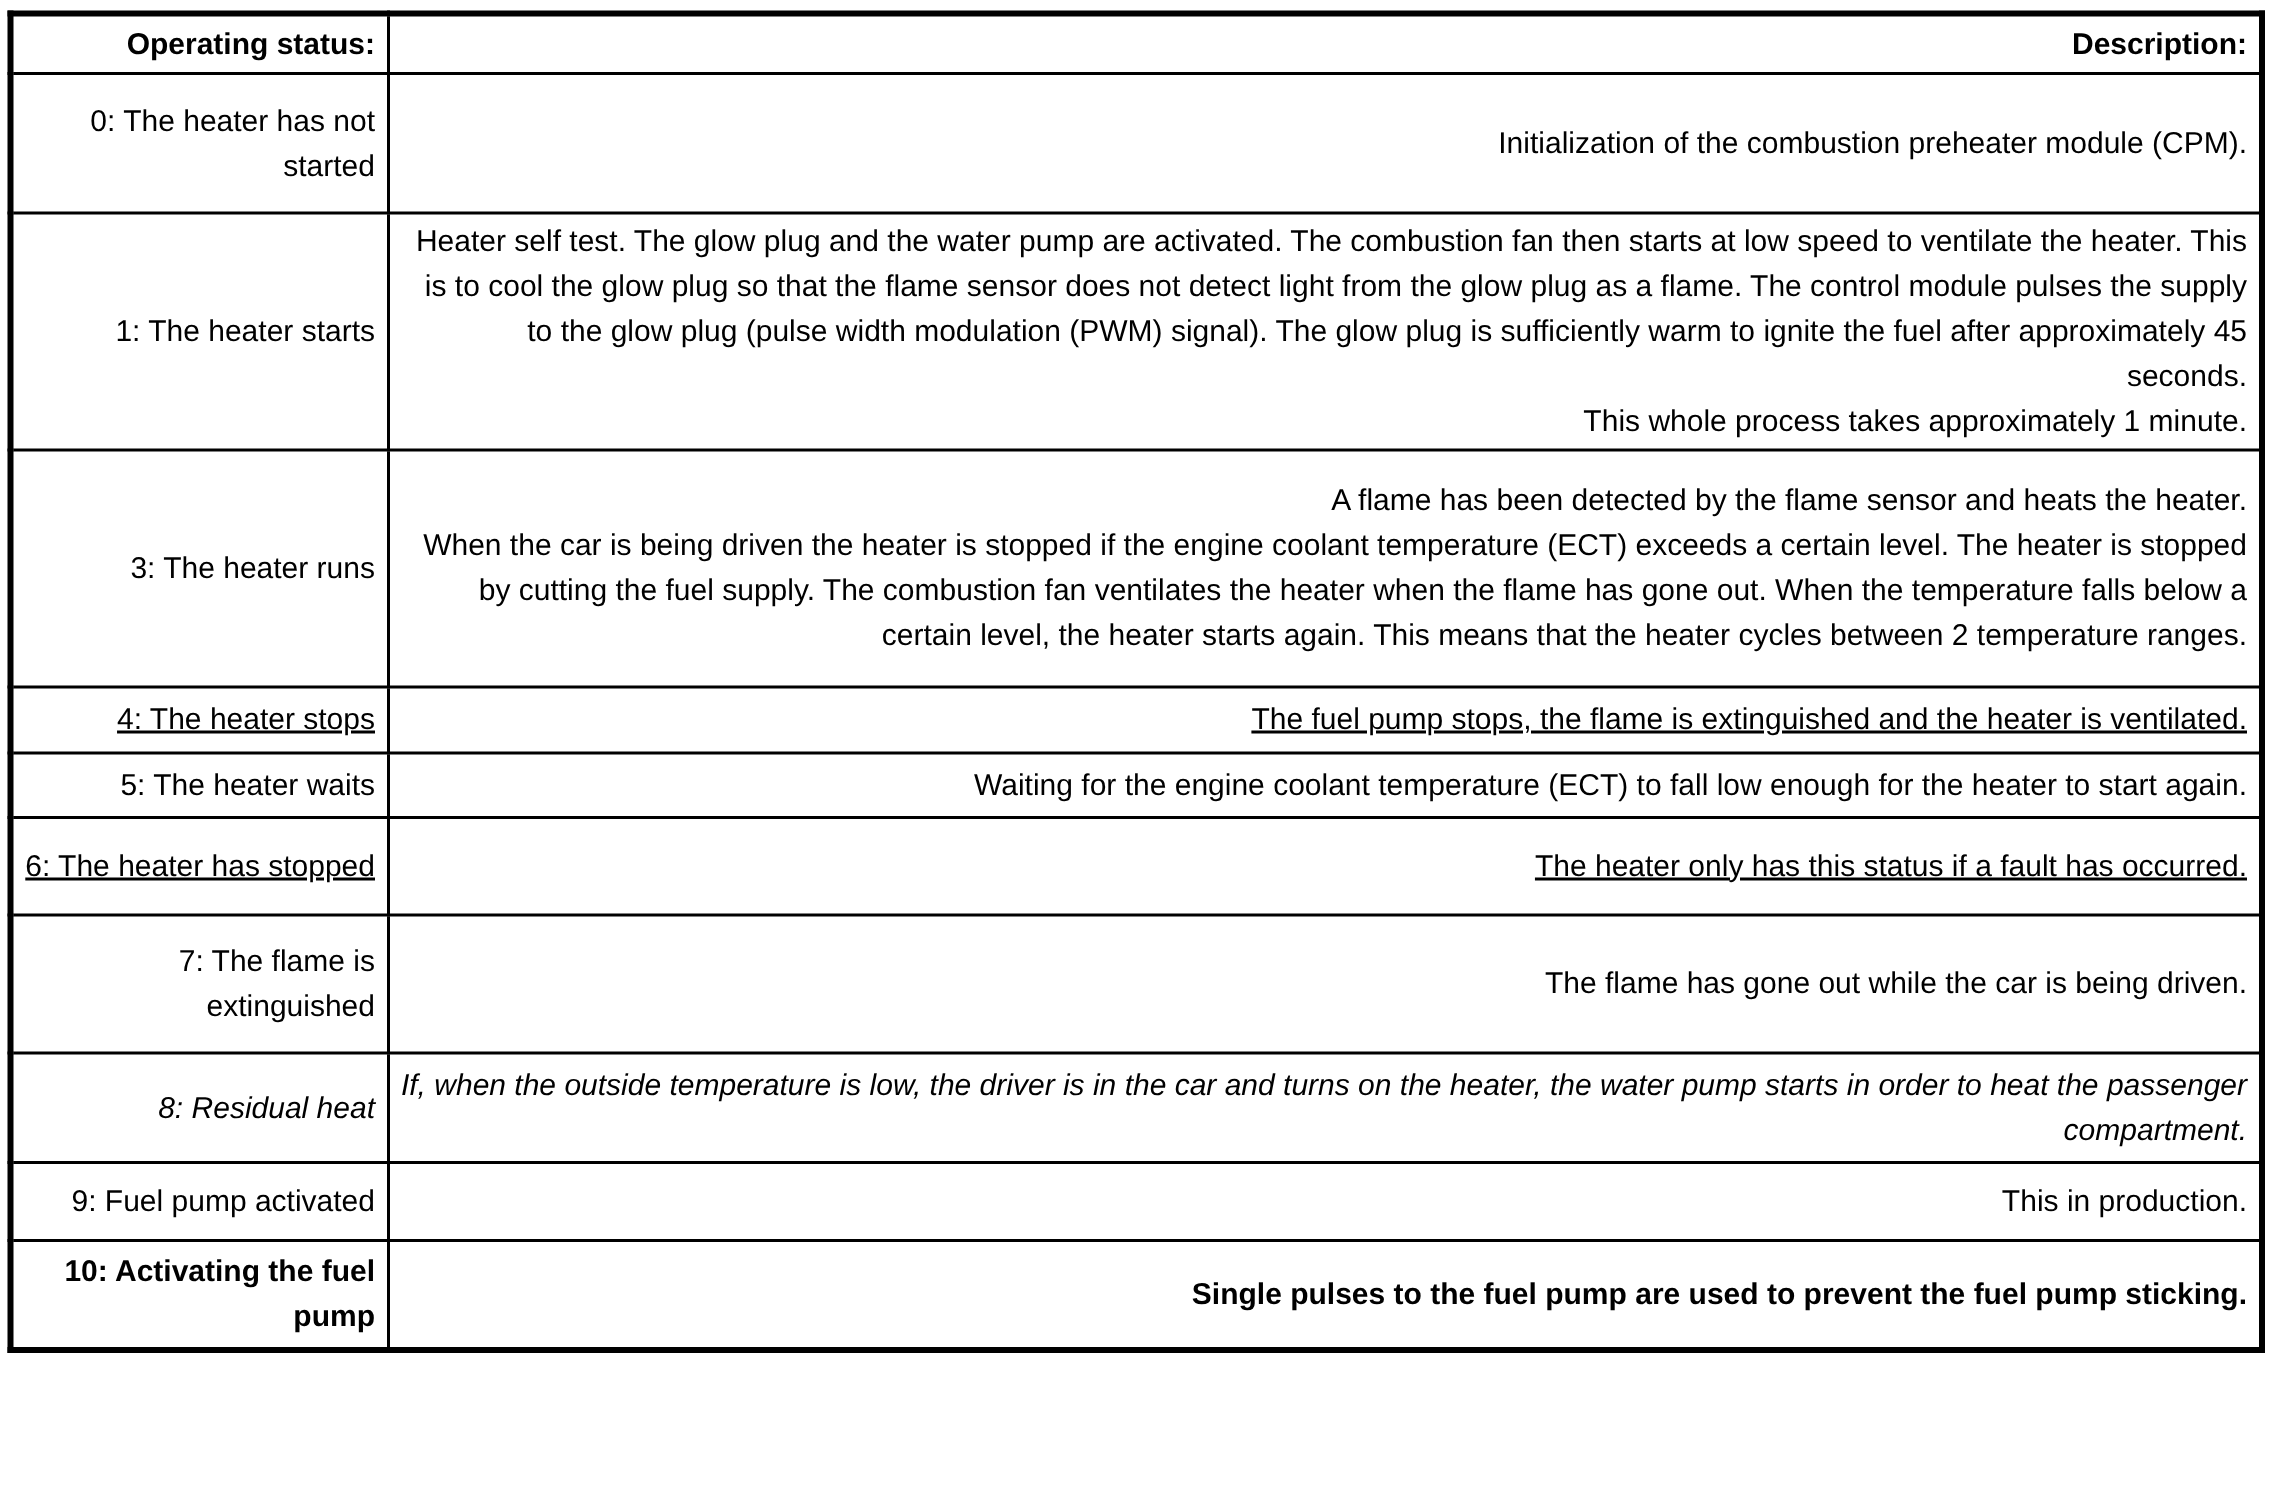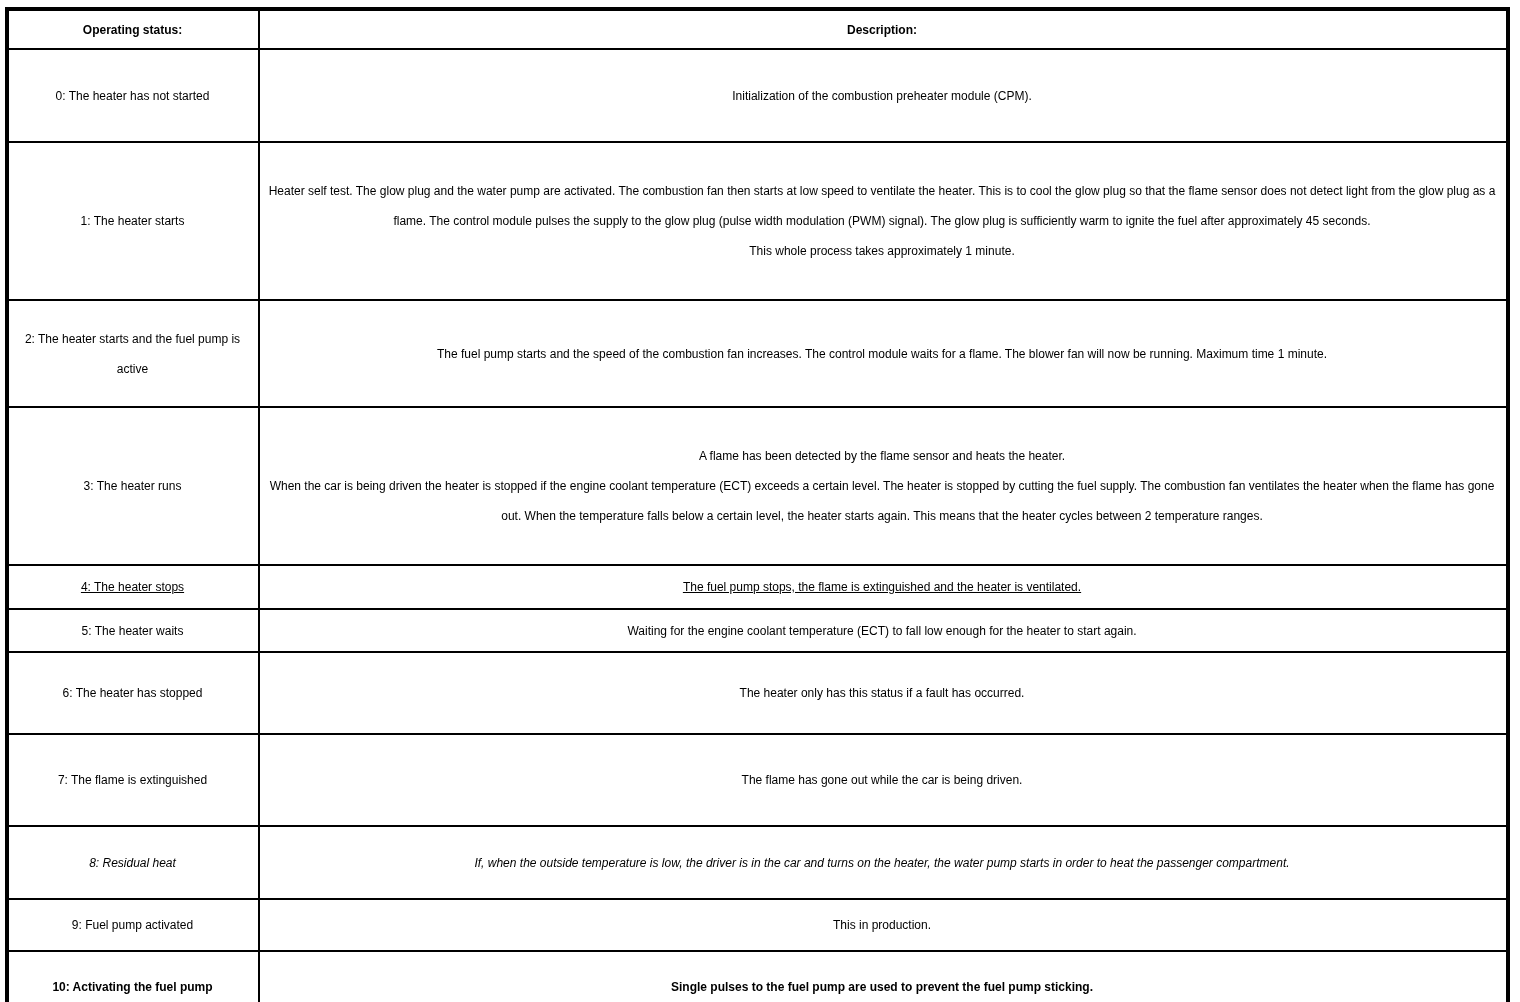--- a/index.html
+++ b/index.html
@@ -27,23 +27,23 @@
     table-layout: fixed;
     border: 4px solid #000000;
     background: #ffffff;
   }
   table.status-table col.col-status { width: 252px; }
   table.status-table col.col-desc   { width: 1249px; }
   table.status-table th,
   table.status-table td {
     border: 2px solid #000000;
     vertical-align: middle;
-    text-align: center;
+    text-align: right;
     padding: 3px 8px 3px 6px;
-    font-size: 12px;
+    font-size: 20px;
     line-height: 30px;
     overflow: hidden;
   }
   table.status-table th {
     font-weight: bold;
     padding-top: 2px;
     padding-bottom: 2px;
   }
   td.desc {
     white-space: pre-line;
@@ -68,38 +68,34 @@
     <tbody>
       <tr style="height:93px;">
         <td class="status">0: The heater has not started</td>
         <td class="desc">Initialization of the combustion preheater module (CPM).</td>
       </tr>
       <tr style="height:158px;">
         <td class="status">1: The heater starts</td>
         <td class="desc">Heater self test. The glow plug and the water pump are activated. The combustion fan then starts at low speed to ventilate the heater. This is to cool the glow plug so that the flame sensor does not detect light from the glow plug as a flame. The control module pulses the supply to the glow plug (pulse width modulation (PWM) signal). The glow plug is sufficiently warm to ignite the fuel after approximately 45 seconds.
 This whole process takes approximately 1 minute.</td>
       </tr>
-      <tr style="height:107px;">
-        <td class="status">2: The heater starts and the fuel pump is active</td>
-        <td class="desc">The fuel pump starts and the speed of the combustion fan increases. The control module waits for a flame. The blower fan will now be running. Maximum time 1 minute.</td>
-      </tr>
       <tr style="height:158px;">
         <td class="status">3: The heater runs</td>
         <td class="desc">A flame has been detected by the flame sensor and heats the heater.
 When the car is being driven the heater is stopped if the engine coolant temperature (ECT) exceeds a certain level. The heater is stopped by cutting the fuel supply. The combustion fan ventilates the heater when the flame has gone out. When the temperature falls below a certain level, the heater starts again. This means that the heater cycles between 2 temperature ranges.</td>
       </tr>
       <tr style="height:44px;text-decoration:underline;">
         <td class="status">4: The heater stops</td>
         <td class="desc">The fuel pump stops, the flame is extinguished and the heater is ventilated.</td>
       </tr>
       <tr style="height:43px;">
         <td class="status">5: The heater waits</td>
         <td class="desc">Waiting for the engine coolant temperature (ECT) to fall low enough for the heater to start again.</td>
       </tr>
-      <tr style="height:82px;">
+      <tr style="height:65px;text-decoration:underline;">
         <td class="status">6: The heater has stopped</td>
         <td class="desc">The heater only has this status if a fault has occurred.</td>
       </tr>
       <tr style="height:92px;">
         <td class="status">7: The flame is extinguished</td>
         <td class="desc">The flame has gone out while the car is being driven.</td>
       </tr>
       <tr style="height:73px;font-style:italic;">
         <td class="status">8: Residual heat</td>
         <td class="desc">If, when the outside temperature is low, the driver is in the car and turns on the heater, the water pump starts in order to heat the passenger compartment.</td>

